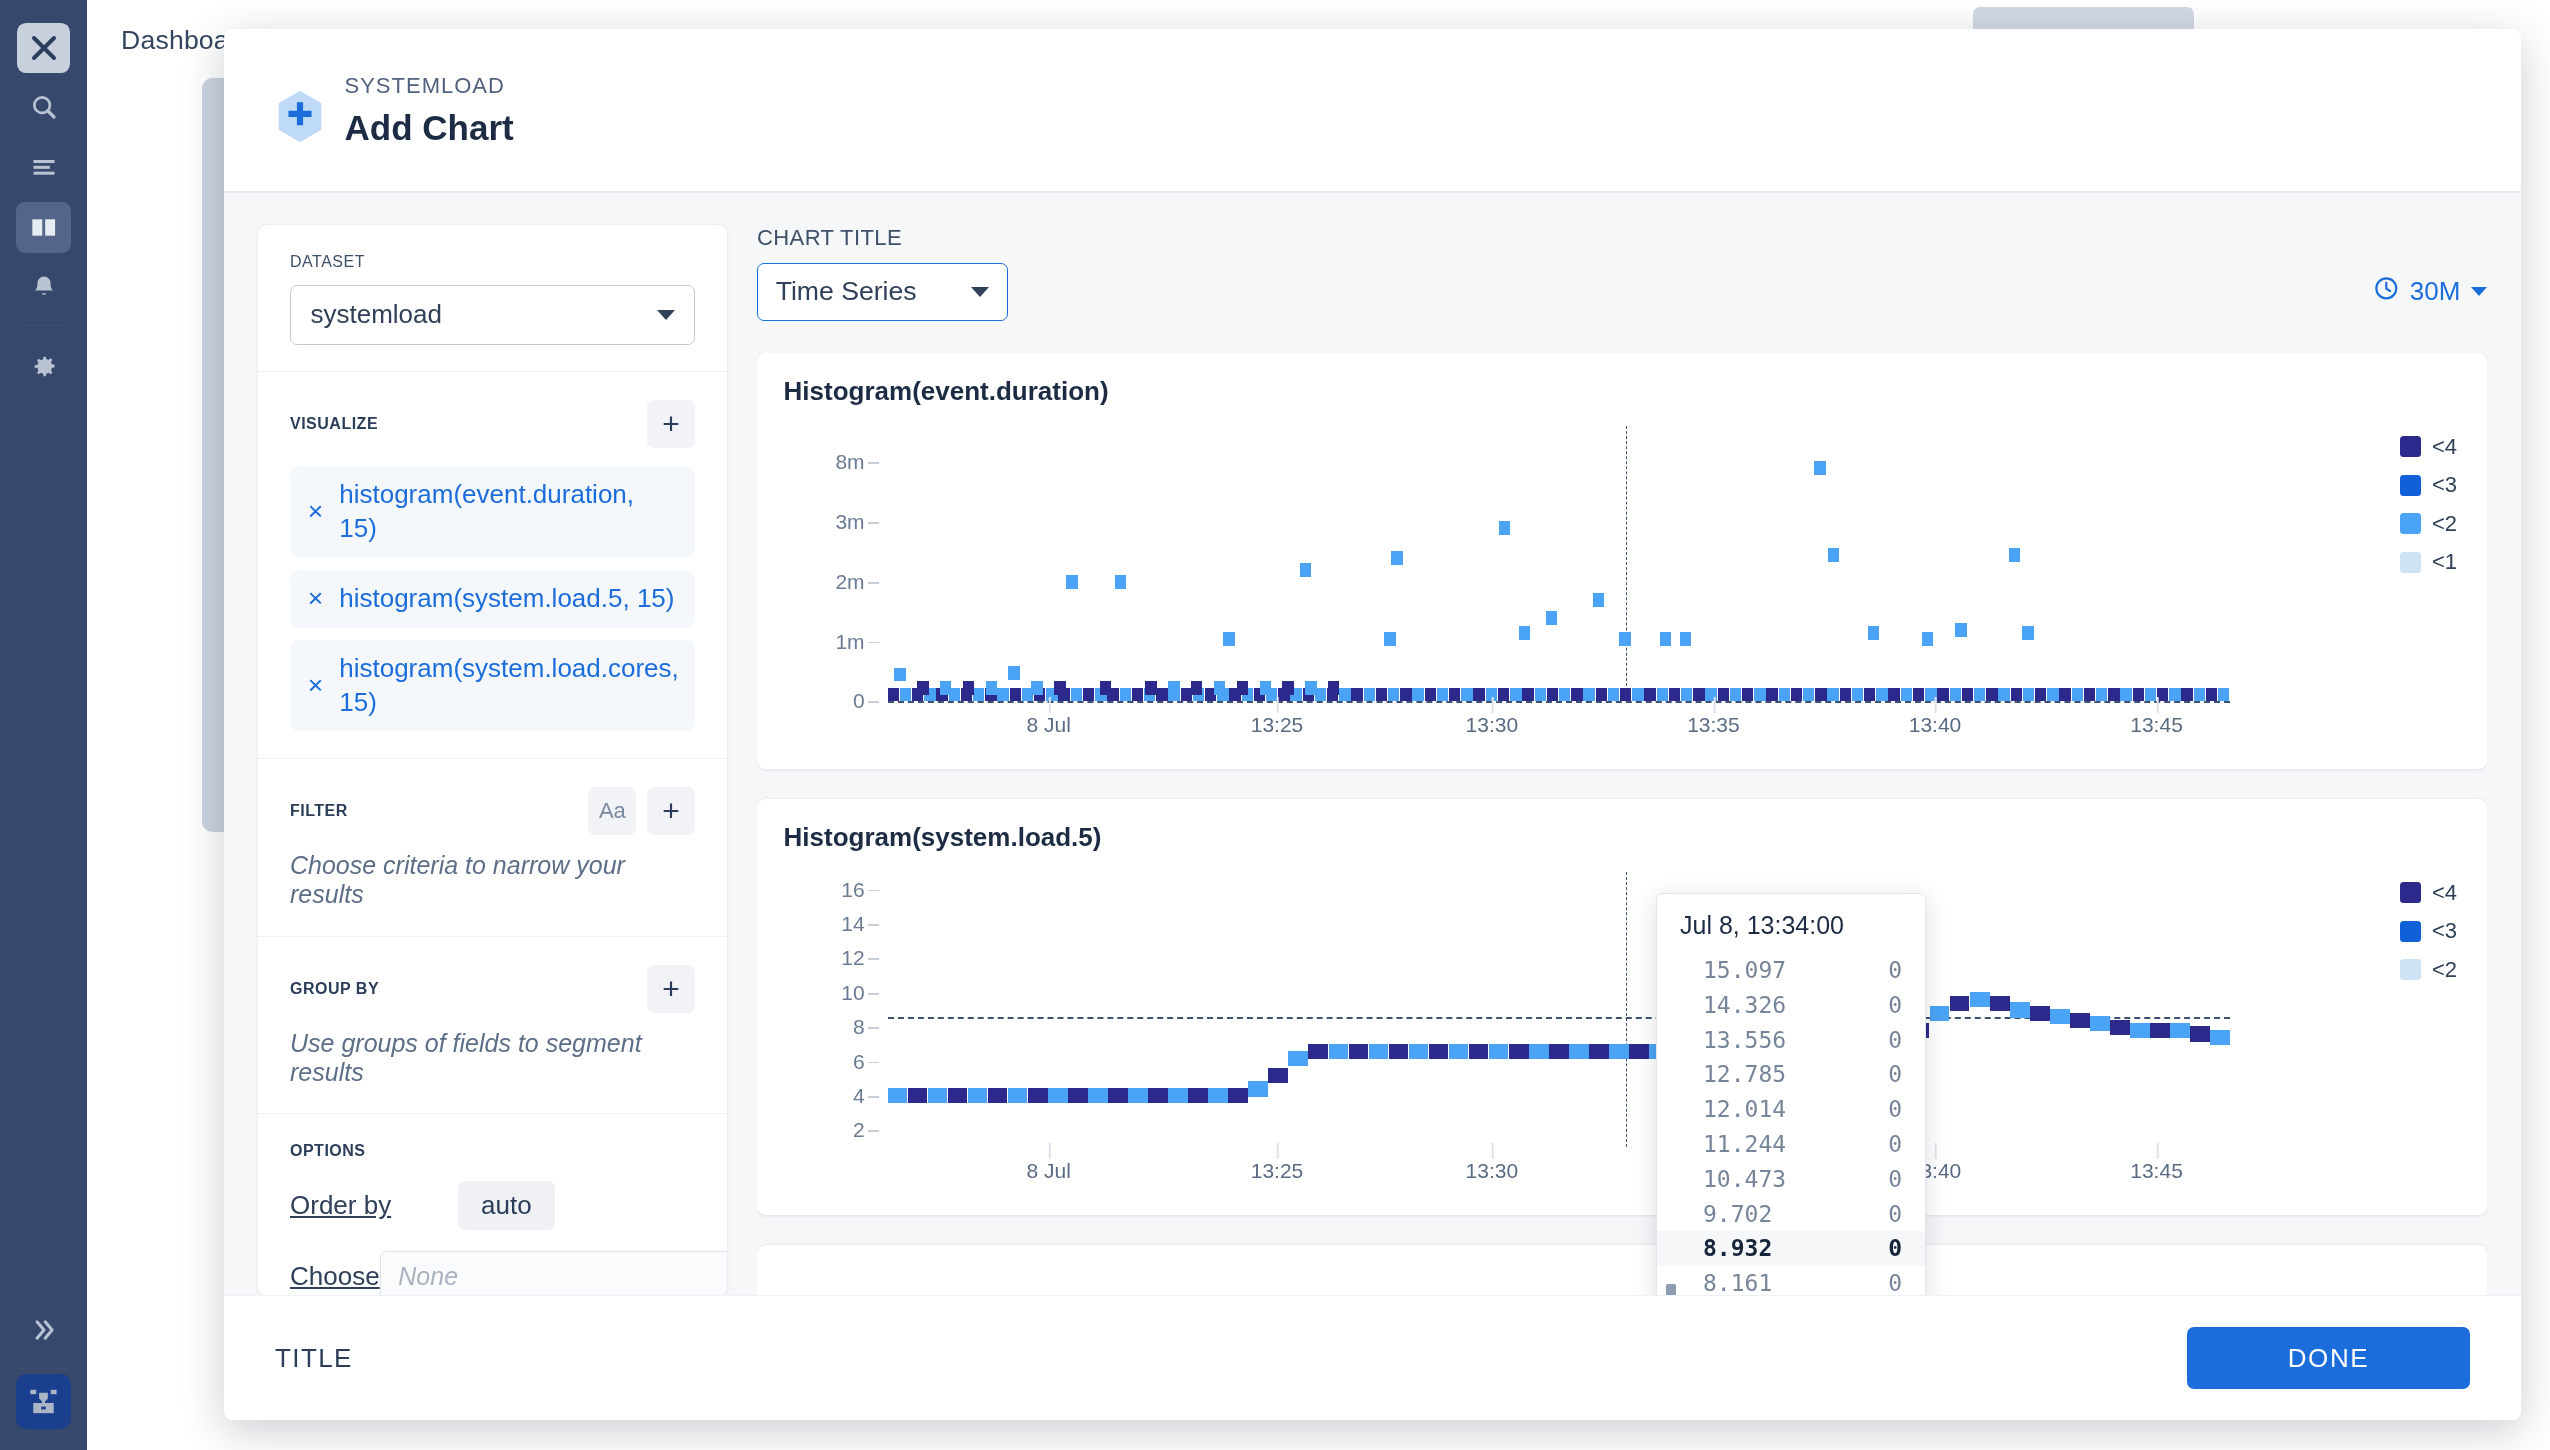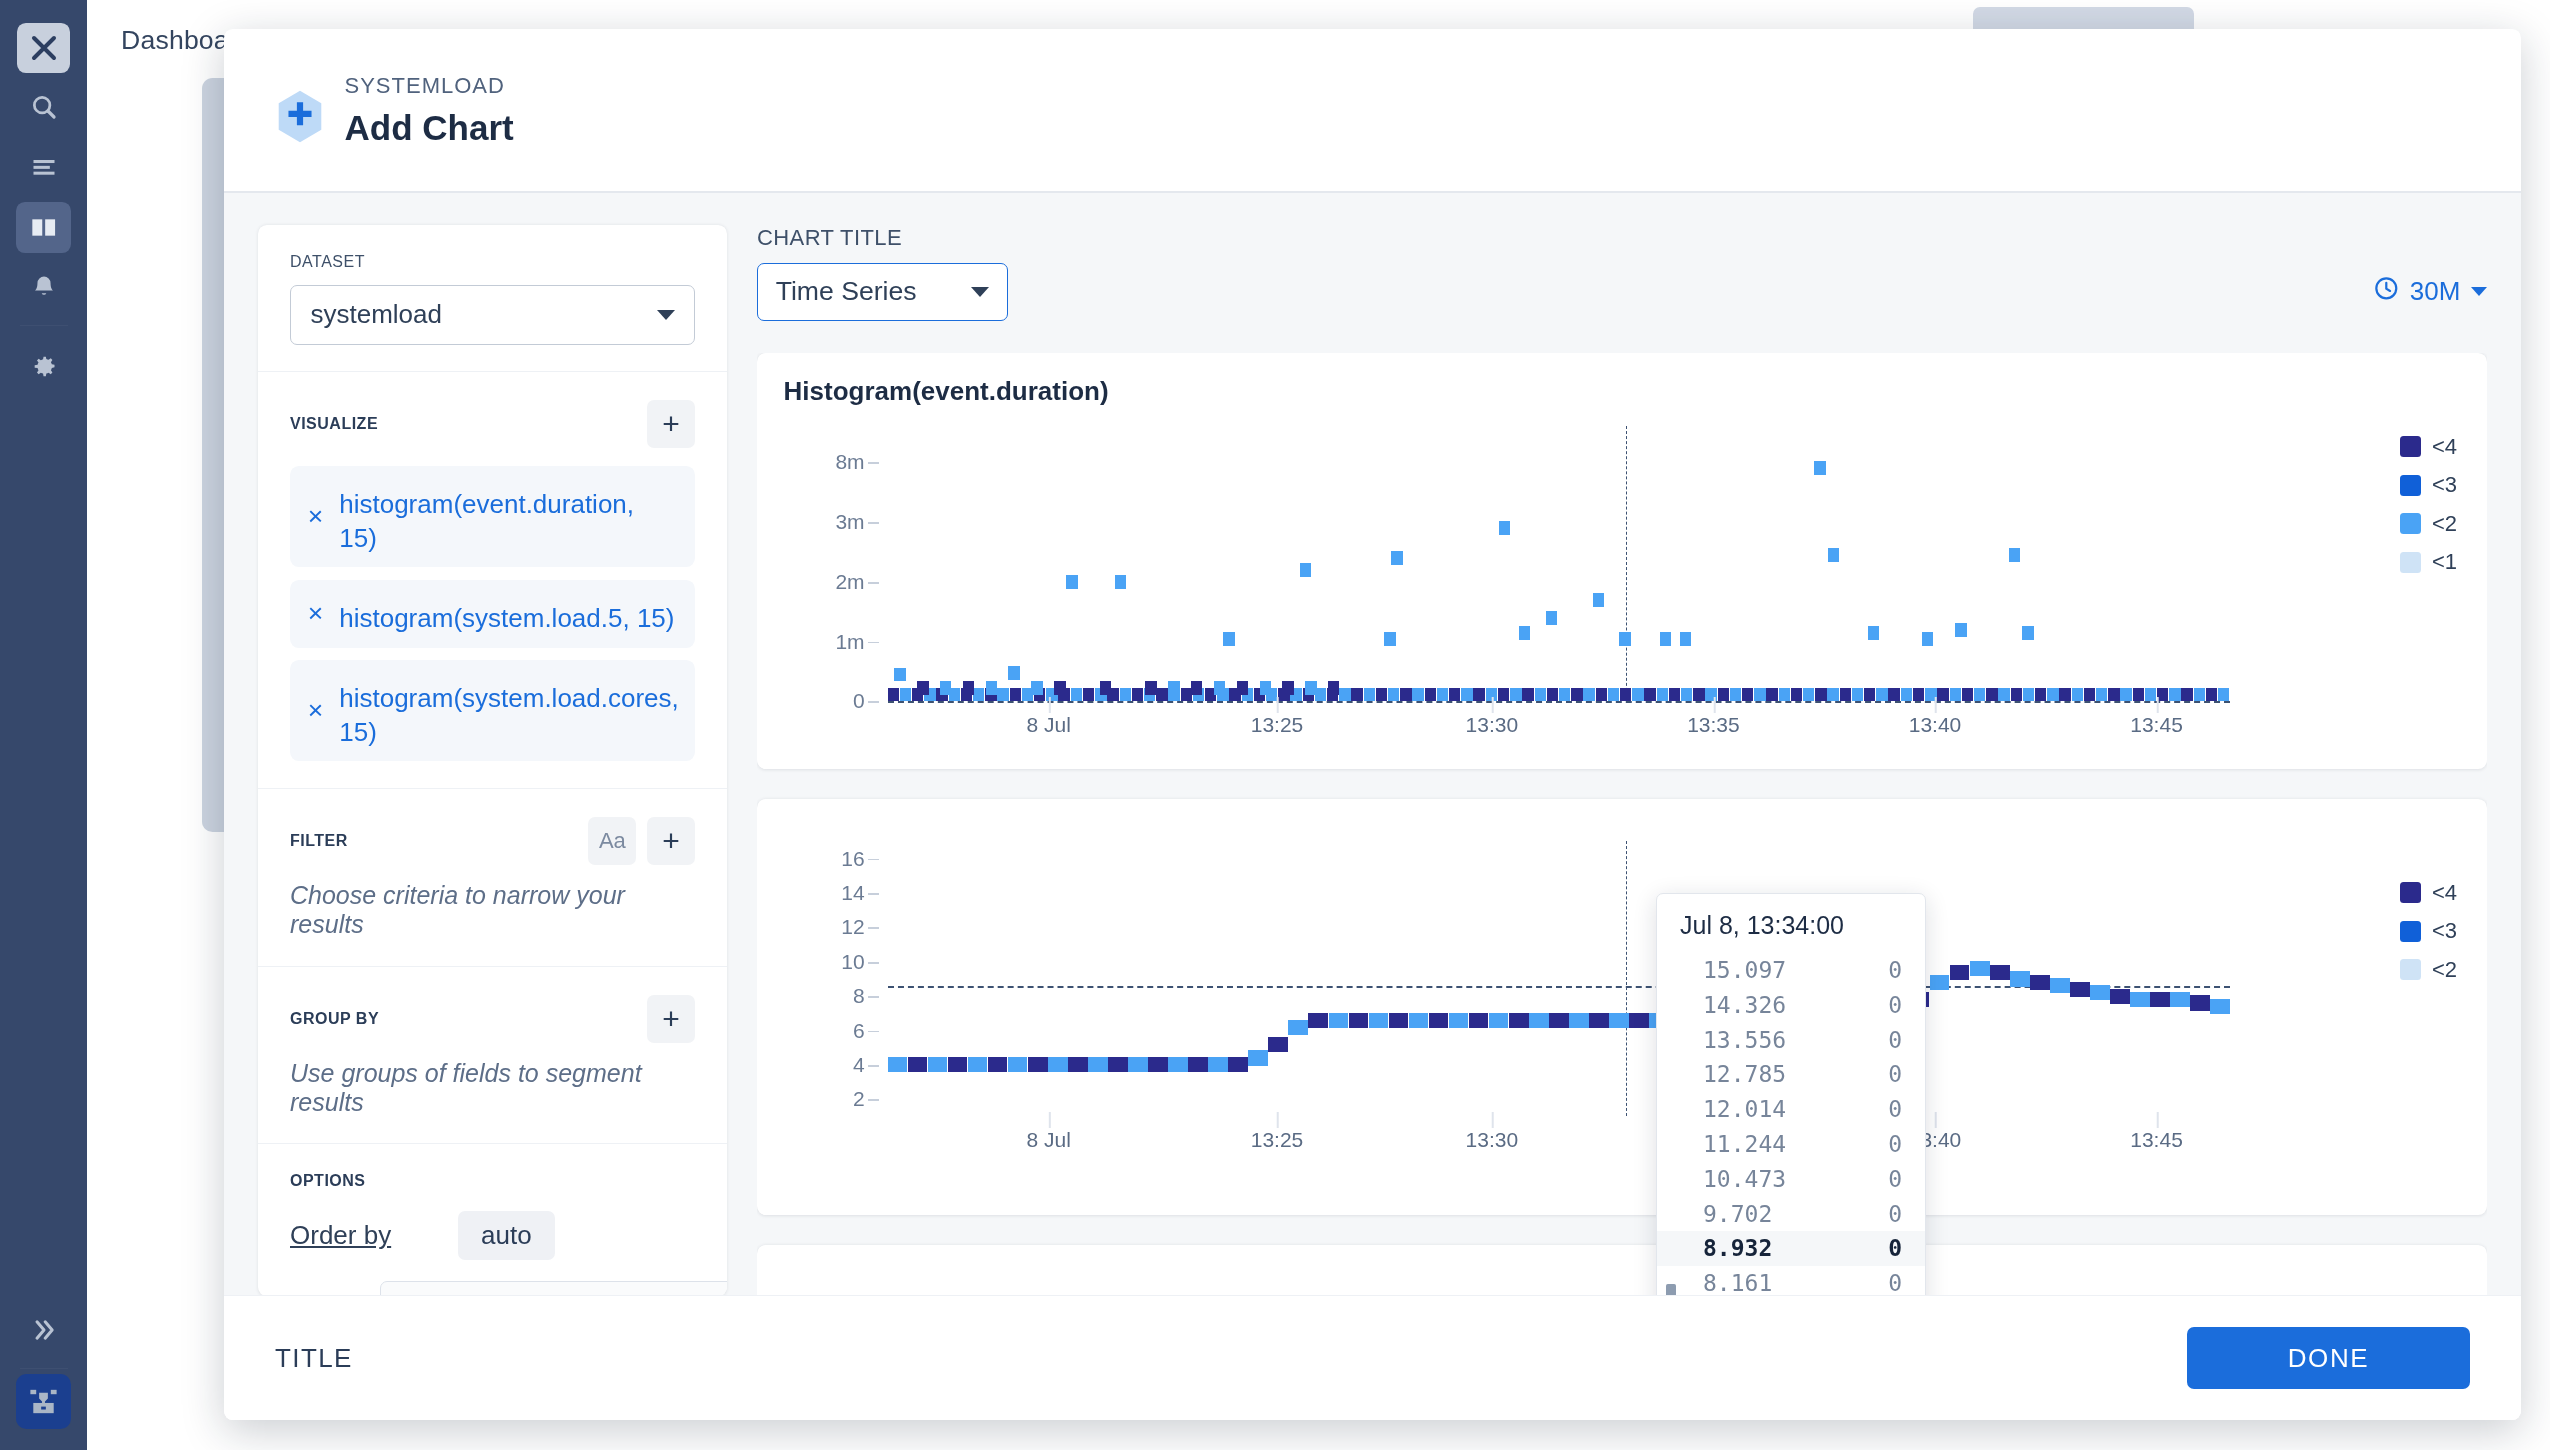--- a/index.html
+++ b/index.html
@@ -103,21 +103,21 @@
     border-radius: 7px; display: flex; align-items: center; justify-content: space-between;
     padding: 0 19.5px; font-size: 26px; color: #2f4058; background: #fff; cursor: pointer;
   }
   .caret { width:0;height:0;border-left:9.7px solid transparent;border-right:9.7px solid transparent;border-top:10.6px solid #2f4058; }
   .chips { margin-top: 17.7px; display: flex; flex-direction: column; gap: 12.4px; }
   .chip {
     background: #f4f7fb; border-radius: 8.9px; padding: 12.4px 17.7px;
     display: flex; align-items: center; gap: 16px; cursor: pointer;
   }
   .chip-x { color: #1b6ddb; font-size: 26.6px; line-height: 1; flex: none; }
-  .chip-text { color: #1a6ddb; font-size: 26px; line-height: 1.28; margin-top: 10px; }
+  .chip-text { color: #1a6ddb; font-size: 26px; line-height: 1.28; }
   .hint { margin-top: 16px; font-style: italic; font-size: 25px; color: #5d6e88; }
   .opt-row { display: flex; align-items: center; margin-top: 21px; }
   .opt-name { width: 168px; font-size: 26px; color: #2f4058; text-decoration: underline; }
   .pill {
     background: #eff1f5; border-radius: 7px; padding: 8.9px 23px; font-size: 26px; color: #2b3d58;
     cursor: pointer;
   }
   .opt-input {
     flex: 1 1 auto; height: 51px; border: 1.8px solid #dde2ea; border-radius: 7px;
     background: #fafbfc; padding: 0 17.7px; font-size: 25px; font-style: italic; color:#a9b2c0;
@@ -602,20 +602,21 @@
                   <span class="legend-lbl">&lt;2</span>
                 </div>
                 <div class="legend-item">
                   <span class="legend-sw" style="background: rgb(207, 227, 246);"></span>
                   <span class="legend-lbl">&lt;1</span>
                 </div>
               </div>
           </div>
 
           <div class="chart-card c2">
+            <div class="chart-title">Histogram(system.load.5)</div>
             <div class="plot">
               <div class="yaxis" id="c2-yaxis">
                   <div class="ytick" style="top: 6.25%;">16</div>
                   <div class="ytick" style="top: 18.75%;">14</div>
                   <div class="ytick" style="top: 31.25%;">12</div>
                   <div class="ytick" style="top: 43.75%;">10</div>
                   <div class="ytick" style="top: 56.25%;">8</div>
                   <div class="ytick" style="top: 68.75%;">6</div>
                   <div class="ytick" style="top: 81.25%;">4</div>
                   <div class="ytick" style="top: 93.75%;">2</div>

